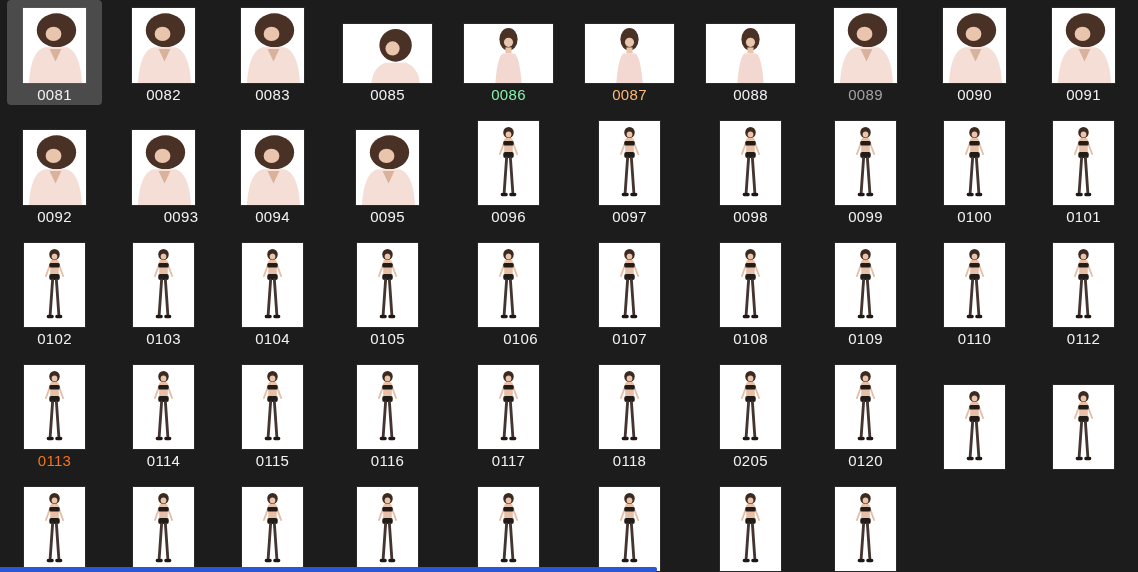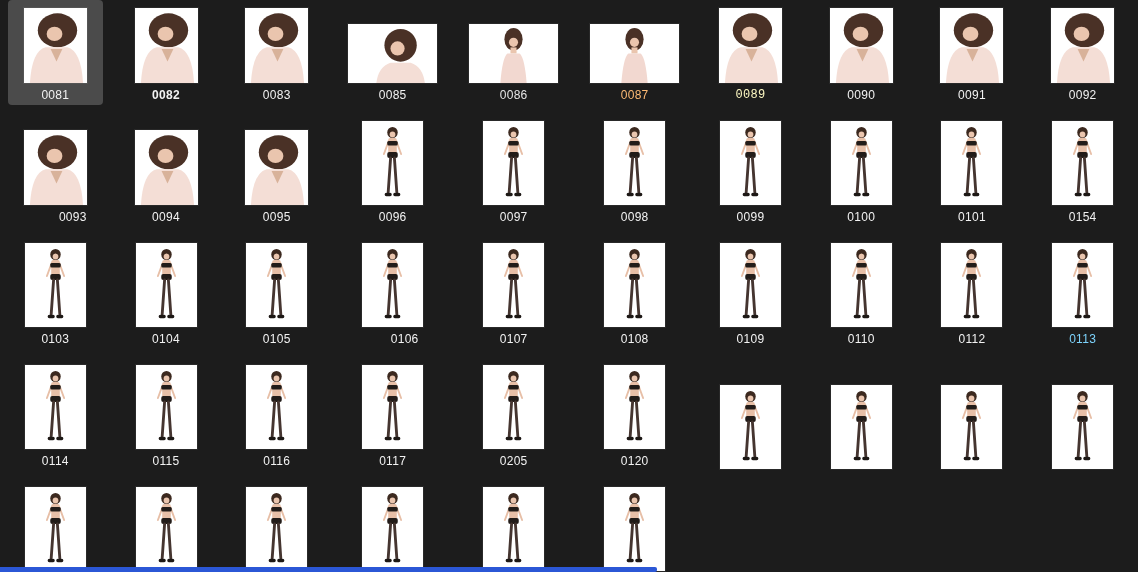--- a/index.html
+++ b/index.html
@@ -54,21 +54,21 @@
   
   .tile.closeup.portrait  .thumb { width: 63px; height: 75px; }
   .tile.figure.portrait   .thumb { width: 61px; height: 84px; }
   .tile.closeup.landscape .thumb,
   .tile.torso.landscape   .thumb { width: 89px; height: 59px; }
   .tile.flip .thumb svg { transform: scaleX(-1); }
   .label {
     margin-top: 4px;
     height: 16px;
     line-height: 16px;
-    font-size: 12px;
+    font-size: 15px;
     color: #f2f2f2;
     letter-spacing: 0.3px;
     white-space: nowrap;
   }
   .hscrollbar {
     position: absolute;
     left: 0;
     bottom: 0;
     height: 5px;
     border-radius: 0 2px 2px 0;
@@ -98,21 +98,21 @@
     <div class="tile closeup portrait">
       <div class="thumb">
             <svg viewBox="0 0 64 84" preserveAspectRatio="none">
               <rect width="64" height="84" fill="#ffffff"></rect>
               <ellipse cx="34" cy="25" rx="20" ry="19" fill="#4a3126"></ellipse>
               <circle cx="31" cy="29" r="8" fill="#eac5ae"></circle>
               <path d="M6 84 Q8 48 22 44 L44 44 Q58 48 60 84 Z" fill="#f4ded6"></path>
               <path d="M27 46 L33 60 L39 46 Z" fill="#d8b29a"></path>
             </svg>
           </div>
-      <div class="label" style="color: rgb(242, 242, 242); font-weight: bold;">0082</div>
+      <div class="label" style="color: rgb(242, 242, 242);">0082</div>
     </div>
   </div>
 
   <div class="cell">
     <div class="tile closeup portrait">
       <div class="thumb">
             <svg viewBox="0 0 64 84" preserveAspectRatio="none">
               <rect width="64" height="84" fill="#ffffff"></rect>
               <ellipse cx="34" cy="25" rx="20" ry="19" fill="#4a3126"></ellipse>
               <circle cx="31" cy="29" r="8" fill="#eac5ae"></circle>
@@ -143,52 +143,66 @@
     <div class="tile torso landscape">
       <div class="thumb">
             <svg viewBox="0 0 88 58" preserveAspectRatio="none">
               <rect width="88" height="58" fill="#ffffff"></rect>
               <ellipse cx="44" cy="15" rx="9" ry="11" fill="#4a3126"></ellipse>
               <circle cx="44" cy="18" r="4.5" fill="#eac5ae"></circle>
               <rect x="41" y="23" width="6" height="6" fill="#eac5ae"></rect>
               <path d="M31 58 Q33 33 38 29 L50 29 Q55 33 57 58 Z" fill="#f2d8d0"></path>
             </svg>
           </div>
-      <div class="label" style="color: #e5e5e5;">0086</div>
+      <div class="label" style="color: #86efac;">0086</div>
     </div>
   </div>
 
   <div class="cell">
     <div class="tile torso landscape">
       <div class="thumb">
             <svg viewBox="0 0 88 58" preserveAspectRatio="none">
               <rect width="88" height="58" fill="#ffffff"></rect>
               <ellipse cx="44" cy="15" rx="9" ry="11" fill="#4a3126"></ellipse>
               <circle cx="44" cy="18" r="4.5" fill="#eac5ae"></circle>
               <rect x="41" y="23" width="6" height="6" fill="#eac5ae"></rect>
               <path d="M31 58 Q33 33 38 29 L50 29 Q55 33 57 58 Z" fill="#f2d8d0"></path>
             </svg>
           </div>
       <div class="label" style="color: #fdba74;">0087</div>
     </div>
   </div>
 
+  <div class="cell">
+    <div class="tile torso landscape">
+      <div class="thumb">
+            <svg viewBox="0 0 88 58" preserveAspectRatio="none">
+              <rect width="88" height="58" fill="#ffffff"></rect>
+              <ellipse cx="44" cy="15" rx="9" ry="11" fill="#4a3126"></ellipse>
+              <circle cx="44" cy="18" r="4.5" fill="#eac5ae"></circle>
+              <rect x="41" y="23" width="6" height="6" fill="#eac5ae"></rect>
+              <path d="M31 58 Q33 33 38 29 L50 29 Q55 33 57 58 Z" fill="#f2d8d0"></path>
+            </svg>
+          </div>
+      <div class="label" style="color: rgb(242, 242, 242);">0088</div>
+    </div>
+  </div>
 
   <div class="cell">
     <div class="tile closeup portrait">
       <div class="thumb">
             <svg viewBox="0 0 64 84" preserveAspectRatio="none">
               <rect width="64" height="84" fill="#ffffff"></rect>
               <ellipse cx="34" cy="25" rx="20" ry="19" fill="#4a3126"></ellipse>
               <circle cx="31" cy="29" r="8" fill="#eac5ae"></circle>
               <path d="M6 84 Q8 48 22 44 L44 44 Q58 48 60 84 Z" fill="#f4ded6"></path>
               <path d="M27 46 L33 60 L39 46 Z" fill="#d8b29a"></path>
             </svg>
           </div>
-      <div class="label" style="color: #fef9c3; font-family: Liberation Mono, monospace;">0089</div>
+      <div class="label" style="color: #a3a3a3;">0089</div>
     </div>
   </div>
 
   <div class="cell">
     <div class="tile closeup portrait">
       <div class="thumb">
             <svg viewBox="0 0 64 84" preserveAspectRatio="none">
               <rect width="64" height="84" fill="#ffffff"></rect>
               <ellipse cx="34" cy="25" rx="20" ry="19" fill="#4a3126"></ellipse>
               <circle cx="31" cy="29" r="8" fill="#eac5ae"></circle>
@@ -397,21 +411,21 @@
               <circle cx="32" cy="11.5" r="5.5" fill="#3c291f"></circle>
               <circle cx="32" cy="13.5" r="3" fill="#eac5ae"></circle>
               <path d="M28 20 L23 33 M36 20 L41 33" stroke="#e7bfa7" stroke-width="2" fill="none" stroke-linecap="round"></path>
               <rect x="27.5" y="17" width="9" height="16" rx="2" fill="#e7bfa7"></rect>
               <rect x="26.5" y="20" width="11" height="4.5" rx="1.5" fill="#221c19"></rect>
               <rect x="26.5" y="31" width="11" height="6" rx="2" fill="#221c19"></rect>
               <path d="M30 37 L27.5 71 M34 37 L36.5 71" stroke="#453530" stroke-width="3" fill="none" stroke-linecap="round"></path>
               <path d="M25.5 73.5 L29.5 73.5 M34.5 73.5 L38.5 73.5" stroke="#1d1815" stroke-width="3.5" stroke-linecap="round"></path>
             </svg>
           </div>
-      <div class="label" style="color: rgb(242, 242, 242);">0154</div>
+      <div class="label" style="color: rgb(242, 242, 242);">0102</div>
     </div>
   </div>
 
   <div class="cell">
     <div class="tile figure portrait">
       <div class="thumb">
             <svg viewBox="0 0 64 84" preserveAspectRatio="none">
               <rect width="64" height="84" fill="#ffffff"></rect>
               <circle cx="32" cy="11.5" r="5.5" fill="#3c291f"></circle>
               <circle cx="32" cy="13.5" r="3" fill="#eac5ae"></circle>
@@ -588,21 +602,21 @@
               <circle cx="32" cy="11.5" r="5.5" fill="#3c291f"></circle>
               <circle cx="32" cy="13.5" r="3" fill="#eac5ae"></circle>
               <path d="M28 20 L23 33 M36 20 L41 33" stroke="#e7bfa7" stroke-width="2" fill="none" stroke-linecap="round"></path>
               <rect x="27.5" y="17" width="9" height="16" rx="2" fill="#e7bfa7"></rect>
               <rect x="26.5" y="20" width="11" height="4.5" rx="1.5" fill="#221c19"></rect>
               <rect x="26.5" y="31" width="11" height="6" rx="2" fill="#221c19"></rect>
               <path d="M30 37 L27.5 71 M34 37 L36.5 71" stroke="#453530" stroke-width="3" fill="none" stroke-linecap="round"></path>
               <path d="M25.5 73.5 L29.5 73.5 M34.5 73.5 L38.5 73.5" stroke="#1d1815" stroke-width="3.5" stroke-linecap="round"></path>
             </svg>
           </div>
-      <div class="label" style="color: #7dd3fc;">0113</div>
+      <div class="label" style="color: #f97316;">0113</div>
     </div>
   </div>
 
   <div class="cell">
     <div class="tile figure portrait flip">
       <div class="thumb">
             <svg viewBox="0 0 64 84" preserveAspectRatio="none">
               <rect width="64" height="84" fill="#ffffff"></rect>
               <circle cx="32" cy="11.5" r="5.5" fill="#3c291f"></circle>
               <circle cx="32" cy="13.5" r="3" fill="#eac5ae"></circle>
@@ -668,20 +682,38 @@
               <rect x="26.5" y="20" width="11" height="4.5" rx="1.5" fill="#221c19"></rect>
               <rect x="26.5" y="31" width="11" height="6" rx="2" fill="#221c19"></rect>
               <path d="M30 37 L27.5 71 M34 37 L36.5 71" stroke="#453530" stroke-width="3" fill="none" stroke-linecap="round"></path>
               <path d="M25.5 73.5 L29.5 73.5 M34.5 73.5 L38.5 73.5" stroke="#1d1815" stroke-width="3.5" stroke-linecap="round"></path>
             </svg>
           </div>
       <div class="label" style="color: rgb(242, 242, 242);">0117</div>
     </div>
   </div>
 
+  <div class="cell">
+    <div class="tile figure portrait flip">
+      <div class="thumb">
+            <svg viewBox="0 0 64 84" preserveAspectRatio="none">
+              <rect width="64" height="84" fill="#ffffff"></rect>
+              <circle cx="32" cy="11.5" r="5.5" fill="#3c291f"></circle>
+              <circle cx="32" cy="13.5" r="3" fill="#eac5ae"></circle>
+              <path d="M28 20 L23 33 M36 20 L41 33" stroke="#e7bfa7" stroke-width="2" fill="none" stroke-linecap="round"></path>
+              <rect x="27.5" y="17" width="9" height="16" rx="2" fill="#e7bfa7"></rect>
+              <rect x="26.5" y="20" width="11" height="4.5" rx="1.5" fill="#221c19"></rect>
+              <rect x="26.5" y="31" width="11" height="6" rx="2" fill="#221c19"></rect>
+              <path d="M30 37 L27.5 71 M34 37 L36.5 71" stroke="#453530" stroke-width="3" fill="none" stroke-linecap="round"></path>
+              <path d="M25.5 73.5 L29.5 73.5 M34.5 73.5 L38.5 73.5" stroke="#1d1815" stroke-width="3.5" stroke-linecap="round"></path>
+            </svg>
+          </div>
+      <div class="label" style="color: rgb(242, 242, 242);">0118</div>
+    </div>
+  </div>
 
   <div class="cell">
     <div class="tile figure portrait">
       <div class="thumb">
             <svg viewBox="0 0 64 84" preserveAspectRatio="none">
               <rect width="64" height="84" fill="#ffffff"></rect>
               <circle cx="32" cy="11.5" r="5.5" fill="#3c291f"></circle>
               <circle cx="32" cy="13.5" r="3" fill="#eac5ae"></circle>
               <path d="M28 20 L23 33 M36 20 L41 33" stroke="#e7bfa7" stroke-width="2" fill="none" stroke-linecap="round"></path>
               <rect x="27.5" y="17" width="9" height="16" rx="2" fill="#e7bfa7"></rect>

